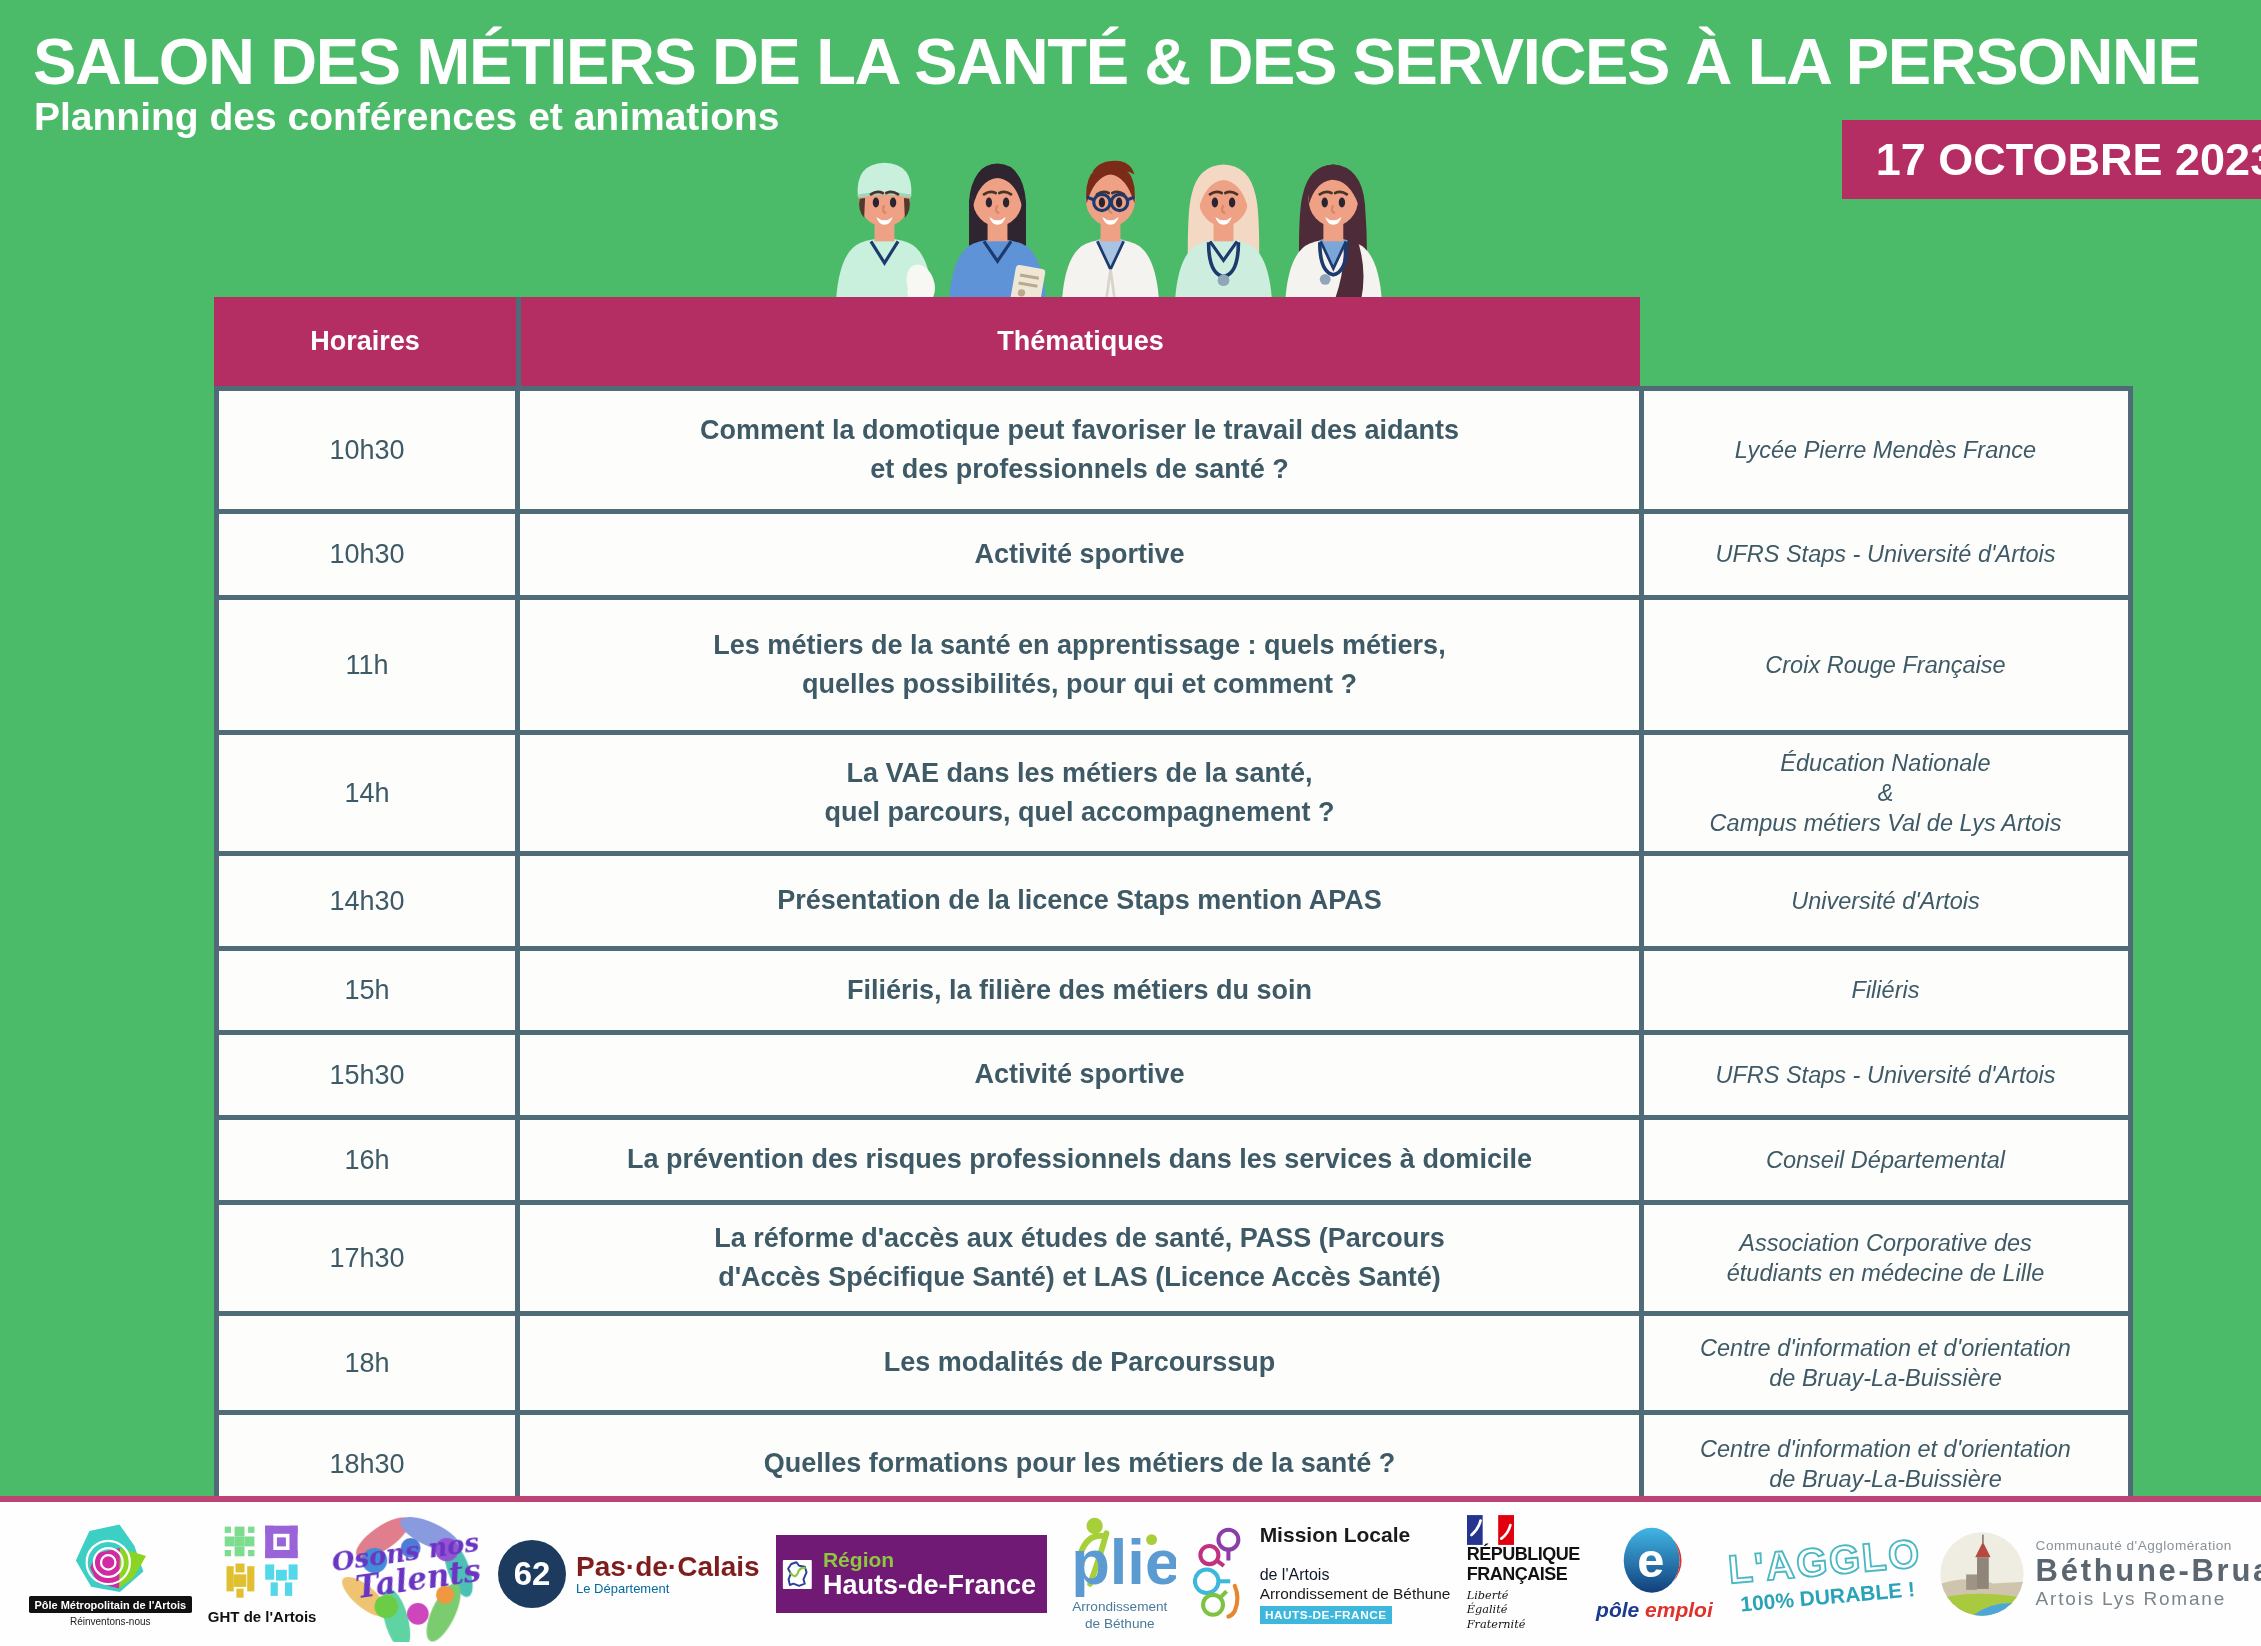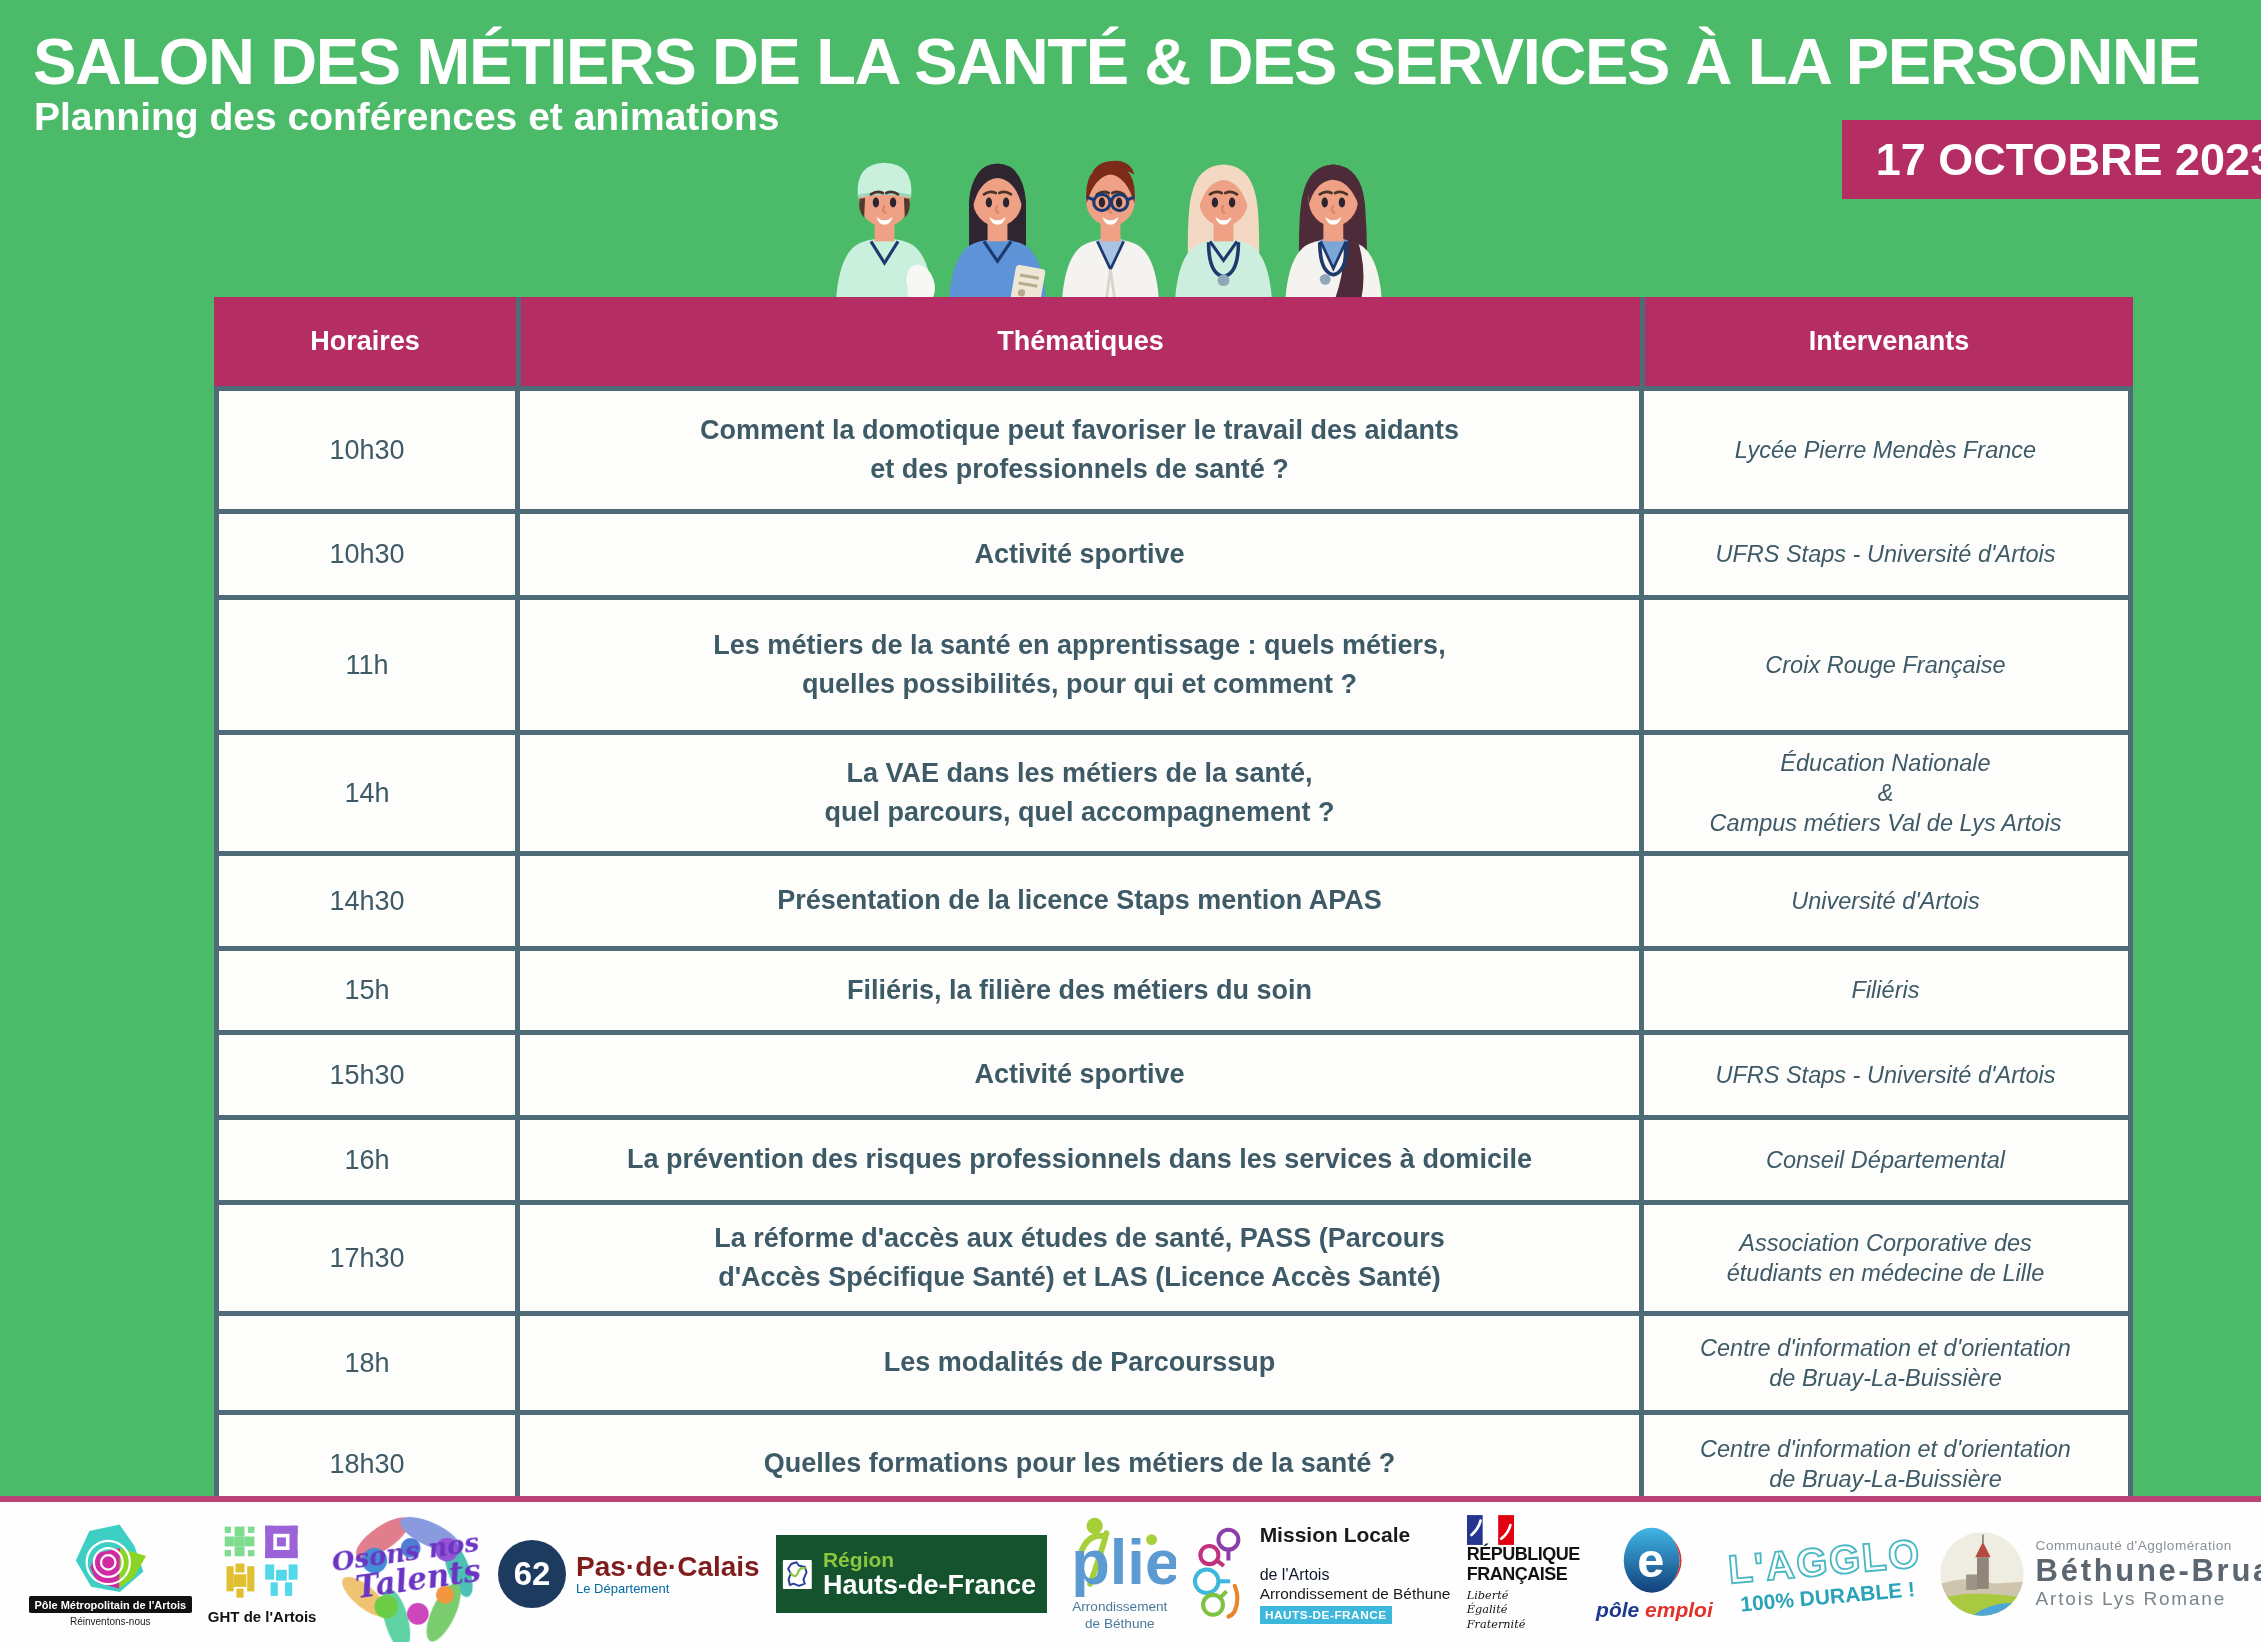--- a/index.html
+++ b/index.html
@@ -70,21 +70,21 @@
 
   
   .pdc{flex-direction:row;gap:10px;}
   .pdc-circle{width:68px;height:68px;border-radius:50%;background:#1d3a5f;
               display:flex;align-items:center;justify-content:center;
               color:#ffffff;font-size:33px;font-weight:700;}
   .pdc-label{color:#7f1d1d;font-size:28px;font-weight:700;line-height:1.05;white-space:nowrap;}
   .pdc-sub{color:#0369a1;font-size:13px;font-weight:400;}
 
   
-  .region{flex-direction:row;background:#14532d;width:271px;height:78px;
+  .region{flex-direction:row;background:#701a75;width:271px;height:78px;
           padding:0 11px 0 6.3px;gap:10px;justify-content:center;}
   .region-text{display:flex;flex-direction:column;align-items:flex-start;line-height:1.05;}
   .region-l1{color:#8dc63f;font-size:21px;font-weight:700;}
   .region-l2{color:#ffffff;font-size:27px;font-weight:700;white-space:nowrap;}
 
   
   .plie-sub{color:#4a7a9b;font-size:13.6px;line-height:1.2;text-align:center;white-space:pre-line;margin-top:-2.7px;}
 
   
   .mloc{flex-direction:row;gap:17px;align-items:center;}
@@ -211,21 +211,20 @@
       <path d="M1088,208 Q1088,274 1118,280 Q1148,274 1148,208" fill="none" stroke="#1d3a6e" stroke-width="8"></path>
       <circle cx="1100" cy="290" r="12" fill="#8fa7b8"></circle>
       <use href="#pface" transform="translate(1118,116)"></use>
     </g>
   </svg>
 
   <div class="sched">
     <div class="hrow">
       <div class="hcell c1">Horaires</div>
       <div class="hcell c2">Thématiques</div>
-      <div class="hcell c3">Intervenants</div>
     </div>
     <div class="tbody">
       <div class="t-row">
         <div class="cell c1 time">10h30</div>
         <div class="cell c2 theme">Comment la domotique peut favoriser le travail des aidants
 et des professionnels de santé ?</div>
         <div class="cell c3 speaker">Lycée Pierre Mendès France</div>
       </div>
       <div class="t-row">
         <div class="cell c1 time">10h30</div>

